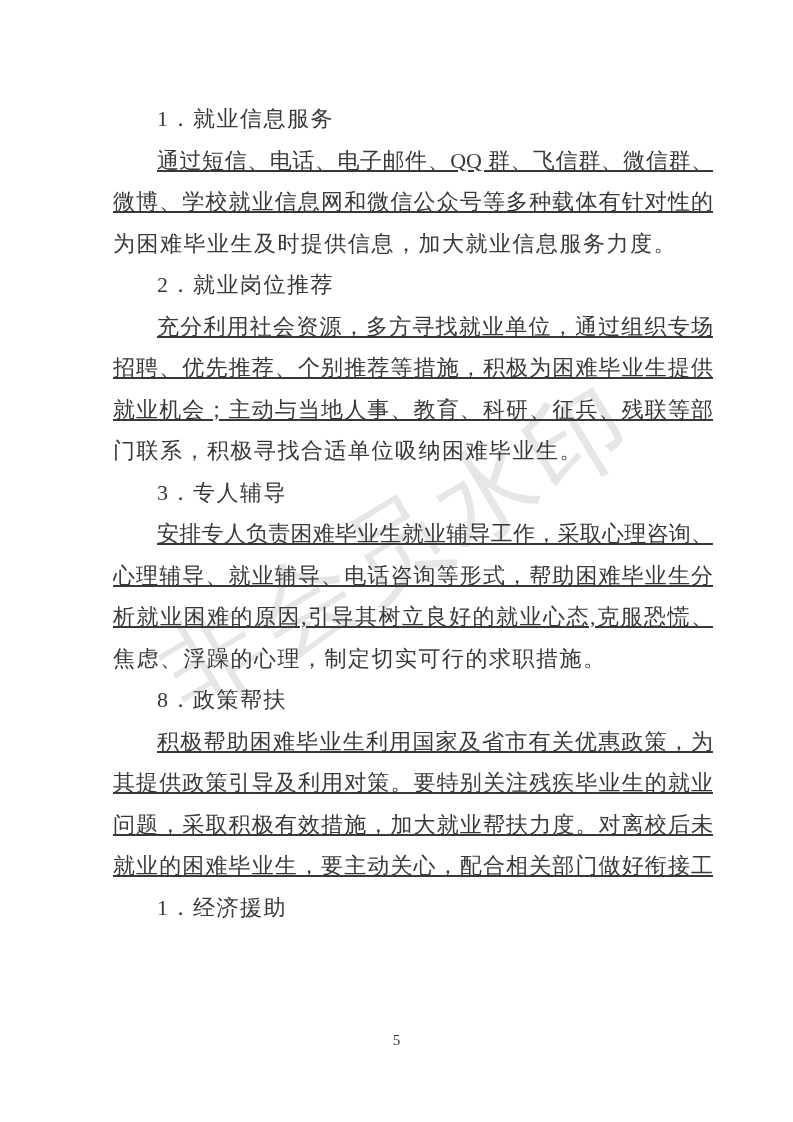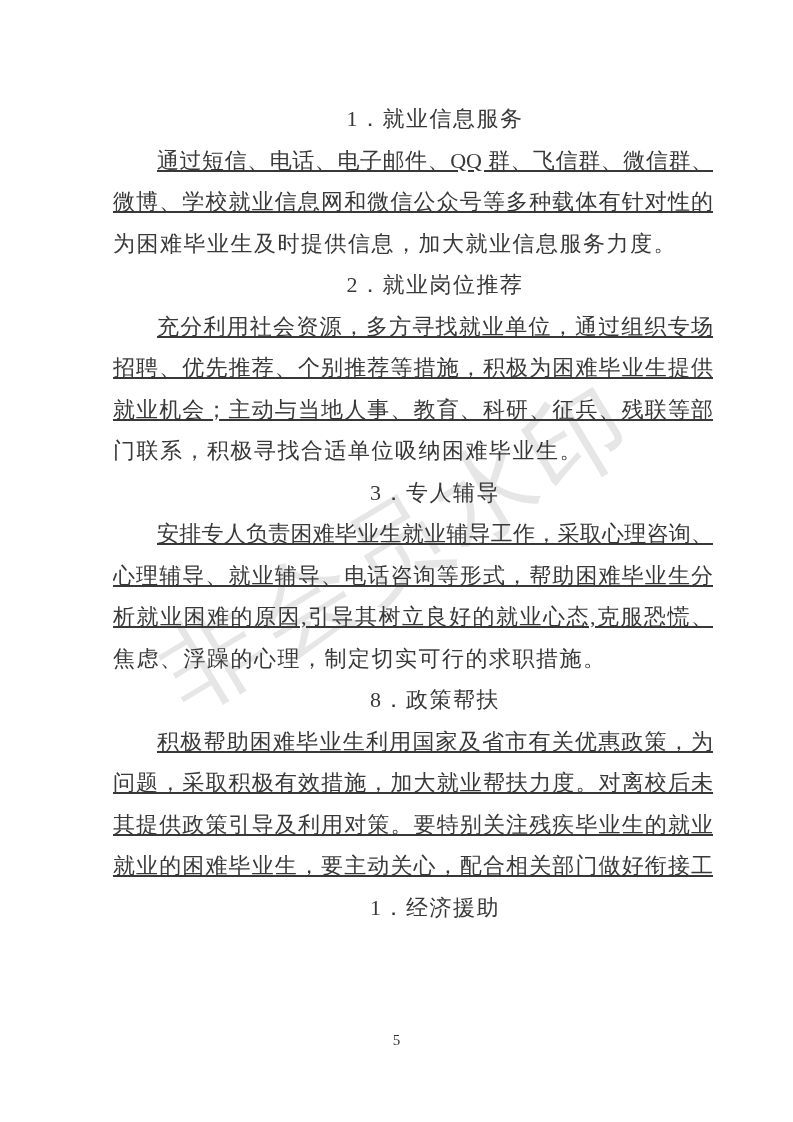--- a/index.html
+++ b/index.html
@@ -48,21 +48,20 @@
     letter-spacing: 0;
     white-space: normal;
     text-align: justify;
     text-align-last: justify;
     text-justify: inter-character;
     overflow: hidden;
     text-decoration: underline;
   }
   .line.indent {
     text-indent: 44px;
-    text-align: center;
   }
   .page-number {
     position: absolute;
     left: 0;
     right: 0;
     top: 1030px;
     height: 20px;
     line-height: 20px;
     text-align: center;
     font-size: 15px;
@@ -87,20 +86,20 @@
       <div class="line justify">招聘、优先推荐、个别推荐等措施，积极为困难毕业生提供</div>
       <div class="line justify">就业机会；主动与当地人事、教育、科研、征兵、残联等部</div>
       <div class="line">门联系，积极寻找合适单位吸纳困难毕业生。</div>
       <div class="line indent">3．专人辅导</div>
       <div class="line indent justify">安排专人负责困难毕业生就业辅导工作，采取心理咨询、</div>
       <div class="line justify">心理辅导、就业辅导、电话咨询等形式，帮助困难毕业生分</div>
       <div class="line justify">析就业困难的原因,引导其树立良好的就业心态,克服恐慌、</div>
       <div class="line">焦虑、浮躁的心理，制定切实可行的求职措施。</div>
       <div class="line indent">8．政策帮扶</div>
       <div class="line indent justify">积极帮助困难毕业生利用国家及省市有关优惠政策，为</div>
+      <div class="line justify">其提供政策引导及利用对策。要特别关注残疾毕业生的就业</div>
       <div class="line justify">问题，采取积极有效措施，加大就业帮扶力度。对离校后未</div>
-      <div class="line justify">其提供政策引导及利用对策。要特别关注残疾毕业生的就业</div>
       <div class="line justify">就业的困难毕业生，要主动关心，配合相关部门做好衔接工</div>
       <div class="line indent">1．经济援助</div>
     </div>
 
   <div class="page-number">5</div>
 </div>
 
 </body></html>

